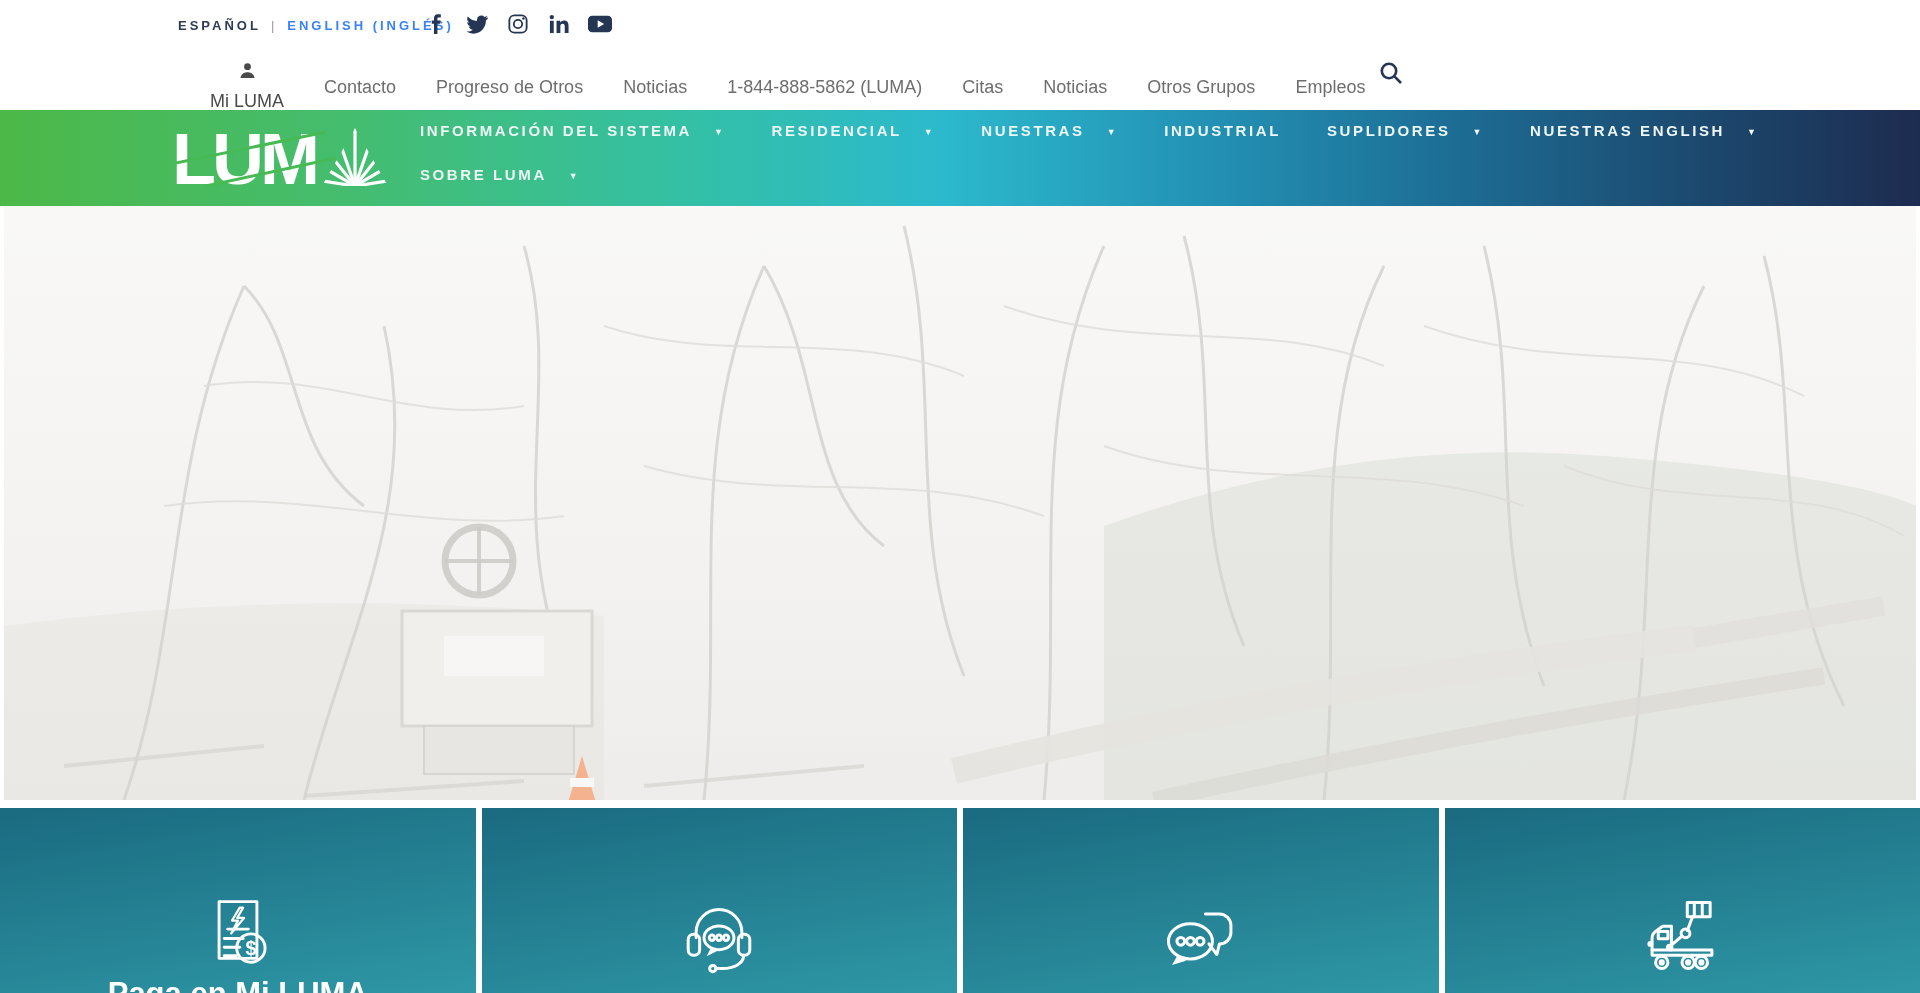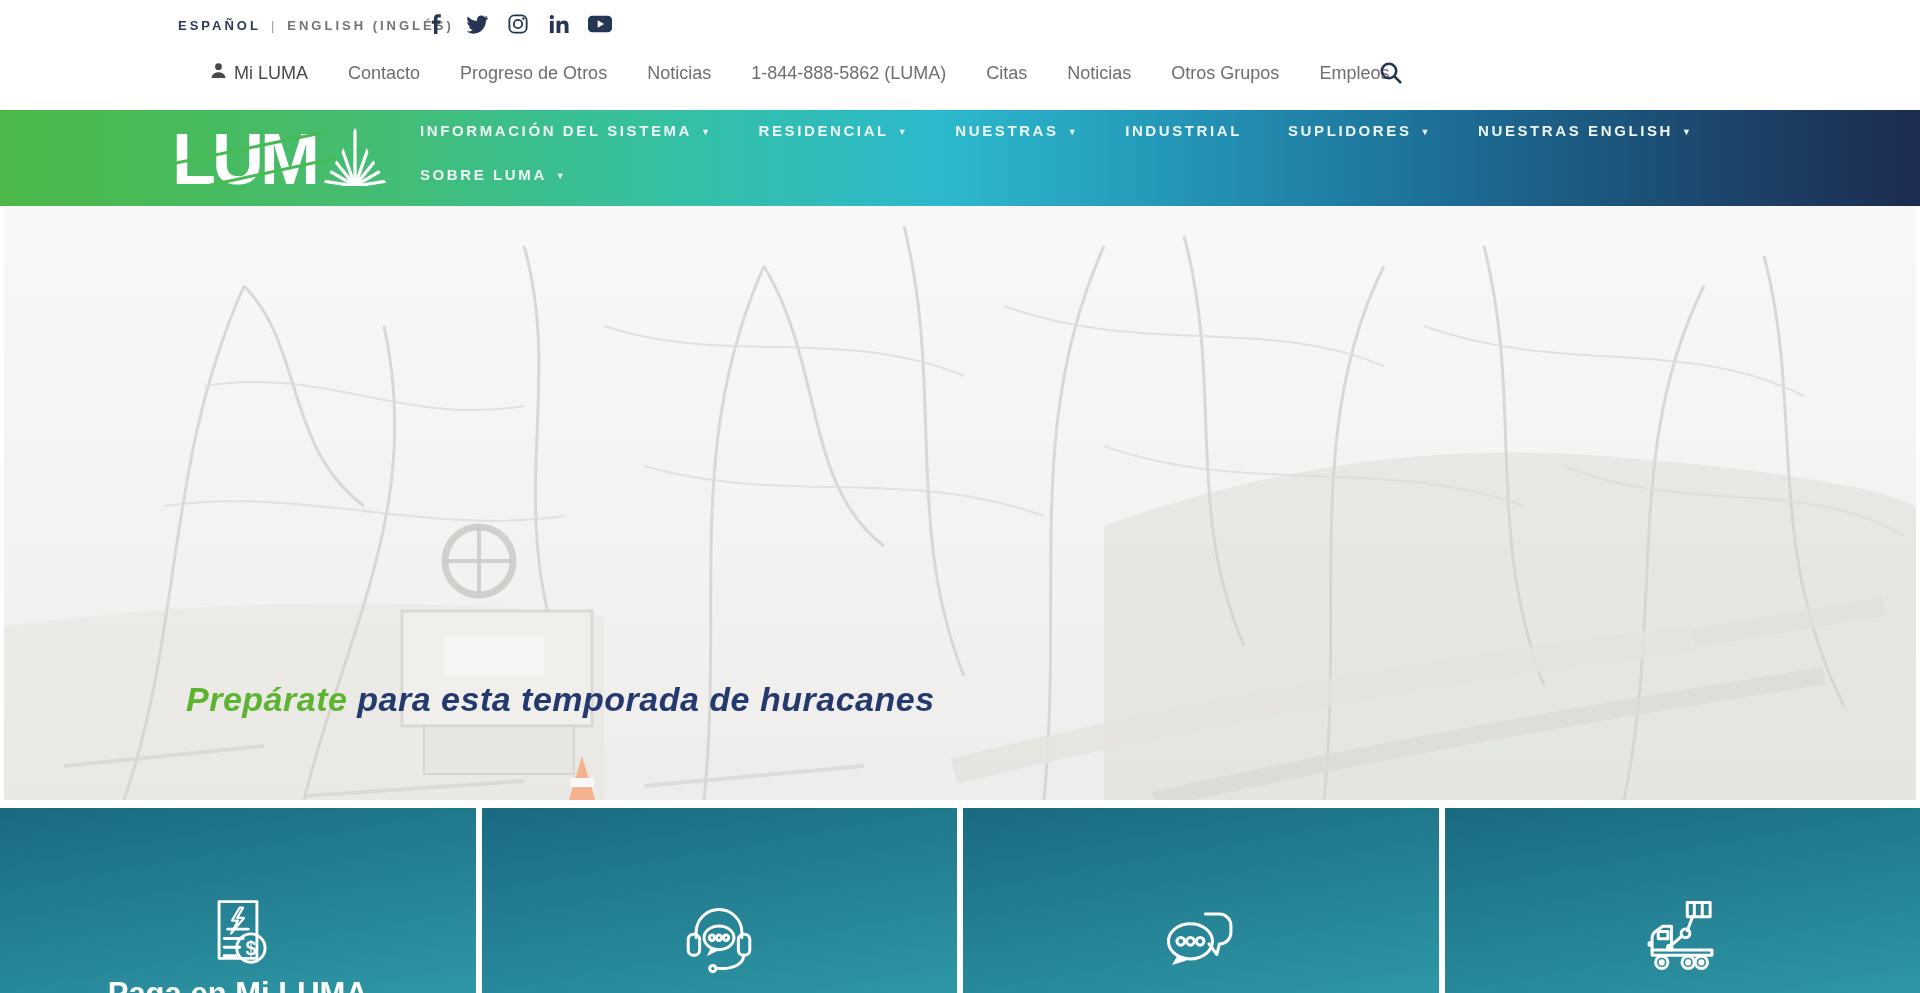--- a/index.html
+++ b/index.html
@@ -6,40 +6,40 @@
   html,body { width:1920px; height:993px; overflow:hidden; background:#ffffff;
               font-family:"Liberation Sans", sans-serif; }
 
   
   .top-white { position:absolute; left:0; top:0; width:1920px; height:110px; background:#ffffff; }
 
   .lang-row { position:absolute; left:178px; top:18px; display:flex; align-items:center; gap:10px;
               font-size:13px; letter-spacing:3px; font-weight:600; }
   .lang-active { color:#2c3a57; cursor:pointer; }
   .lang-sep { color:#9a9a9a; font-weight:400; }
-  .lang-alt { color:#737373; cursor:pointer; }
+  .lang-alt { color:#3b82f6; cursor:pointer; }
 
   .social-row { position:absolute; left:424px; top:12px; display:flex; align-items:center; gap:17px; }
   .social-row a { display:flex; align-items:center; justify-content:center; width:24px; height:24px; cursor:pointer; }
   .social-row svg { display:block; }
 
   .utility-nav { position:absolute; left:210px; top:62px; display:flex; align-items:center; gap:40px;
                  font-size:18px; color:#6e6e6e; }
   .utility-nav .u-item { display:flex; align-items:center; gap:7px; cursor:pointer; white-space:nowrap; }
-  .utility-nav .u-item:first-child { color:#4a4a4a; }
+  .utility-nav .u-item:first-child { color:#4a4a4a;flex-direction:column; }
   .search-btn { position:absolute; left:1378px; top:60px; width:30px; height:30px; cursor:pointer; }
 
   
   .main-nav { position:absolute; left:0; top:110px; width:1920px; height:96px;
               background:linear-gradient(90deg,#4cb848 0%, #45bd6f 18%, #33c0a6 36%,
                          #2cb9cd 49%, #2391b4 63%, #1d6c94 76%, #1c4a70 88%, #1d2b4f 100%); }
   .logo { position:absolute; left:176px; top:14px; width:212px; height:68px; cursor:pointer; }
   .nav-row1 { position:absolute; left:420px; top:12px; display:flex; gap:46px; }
   .nav-row2 { position:absolute; left:420px; top:56px; display:flex;justify-content:center; }
-  .nav-item { display:flex; align-items:center; gap:9px; color:#eef7f5; font-size:15px;
+  .nav-item { display:flex; align-items:center; gap:22px; color:#eef7f5; font-size:15px;
               letter-spacing:2.6px; font-weight:600; cursor:pointer; white-space:nowrap; }
   .nav-caret { font-size:9px; transform:translateY(1px); }
 
   
   .hero { position:absolute; left:4px; top:206px; width:1912px; height:594px; overflow:hidden;
           background:linear-gradient(180deg,#f5f4f2 0%, #eceae7 60%, #e3e1de 100%); }
   .hero svg.scene { position:absolute; left:0; top:0; }
   .hero-wash { position:absolute; inset:0; background:rgba(255,255,255,0.40); }
   .hero-title { position:absolute; left:182px; top:474px; font-size:34px; font-weight:700;
                 font-style:italic; letter-spacing:0.5px; white-space:nowrap; }
@@ -256,23 +256,20 @@
     <path d="M1690 432 L1880 400" stroke="#cfccc5" stroke-width="20" fill="none" opacity="0.8"></path>
 
     <g stroke="#bcb9b3" stroke-width="4" opacity="0.7">
       <line x1="60" y1="560" x2="260" y2="540"></line>
       <line x1="640" y1="580" x2="860" y2="560"></line>
       <line x1="300" y1="590" x2="520" y2="575"></line>
     </g>
   </svg>
   <div class="hero-wash"></div>
 
-  <div class="hero-title">
-    <span class="hl">Prepárate</span><span class="rest"> para esta temporada de huracanes</span>
-  </div>
 
 </div>
 
 <div class="cards" id="cards">
     <div class="card">
       <span class="c-icon"><svg width="86" height="88" viewBox="0 0 100 100" fill="none" stroke="#ffffff" stroke-width="3.4" stroke-linecap="round" stroke-linejoin="round">
           <rect x="28" y="10" width="44" height="66"></rect>
           <path d="M52 17 L43 32 H50 L42 47 L57 29 H49 L56 17 Z" stroke-width="2.6"></path>
           <line x1="38" y1="42" x2="62" y2="42"></line>
           <line x1="34" y1="53" x2="56" y2="53"></line>

